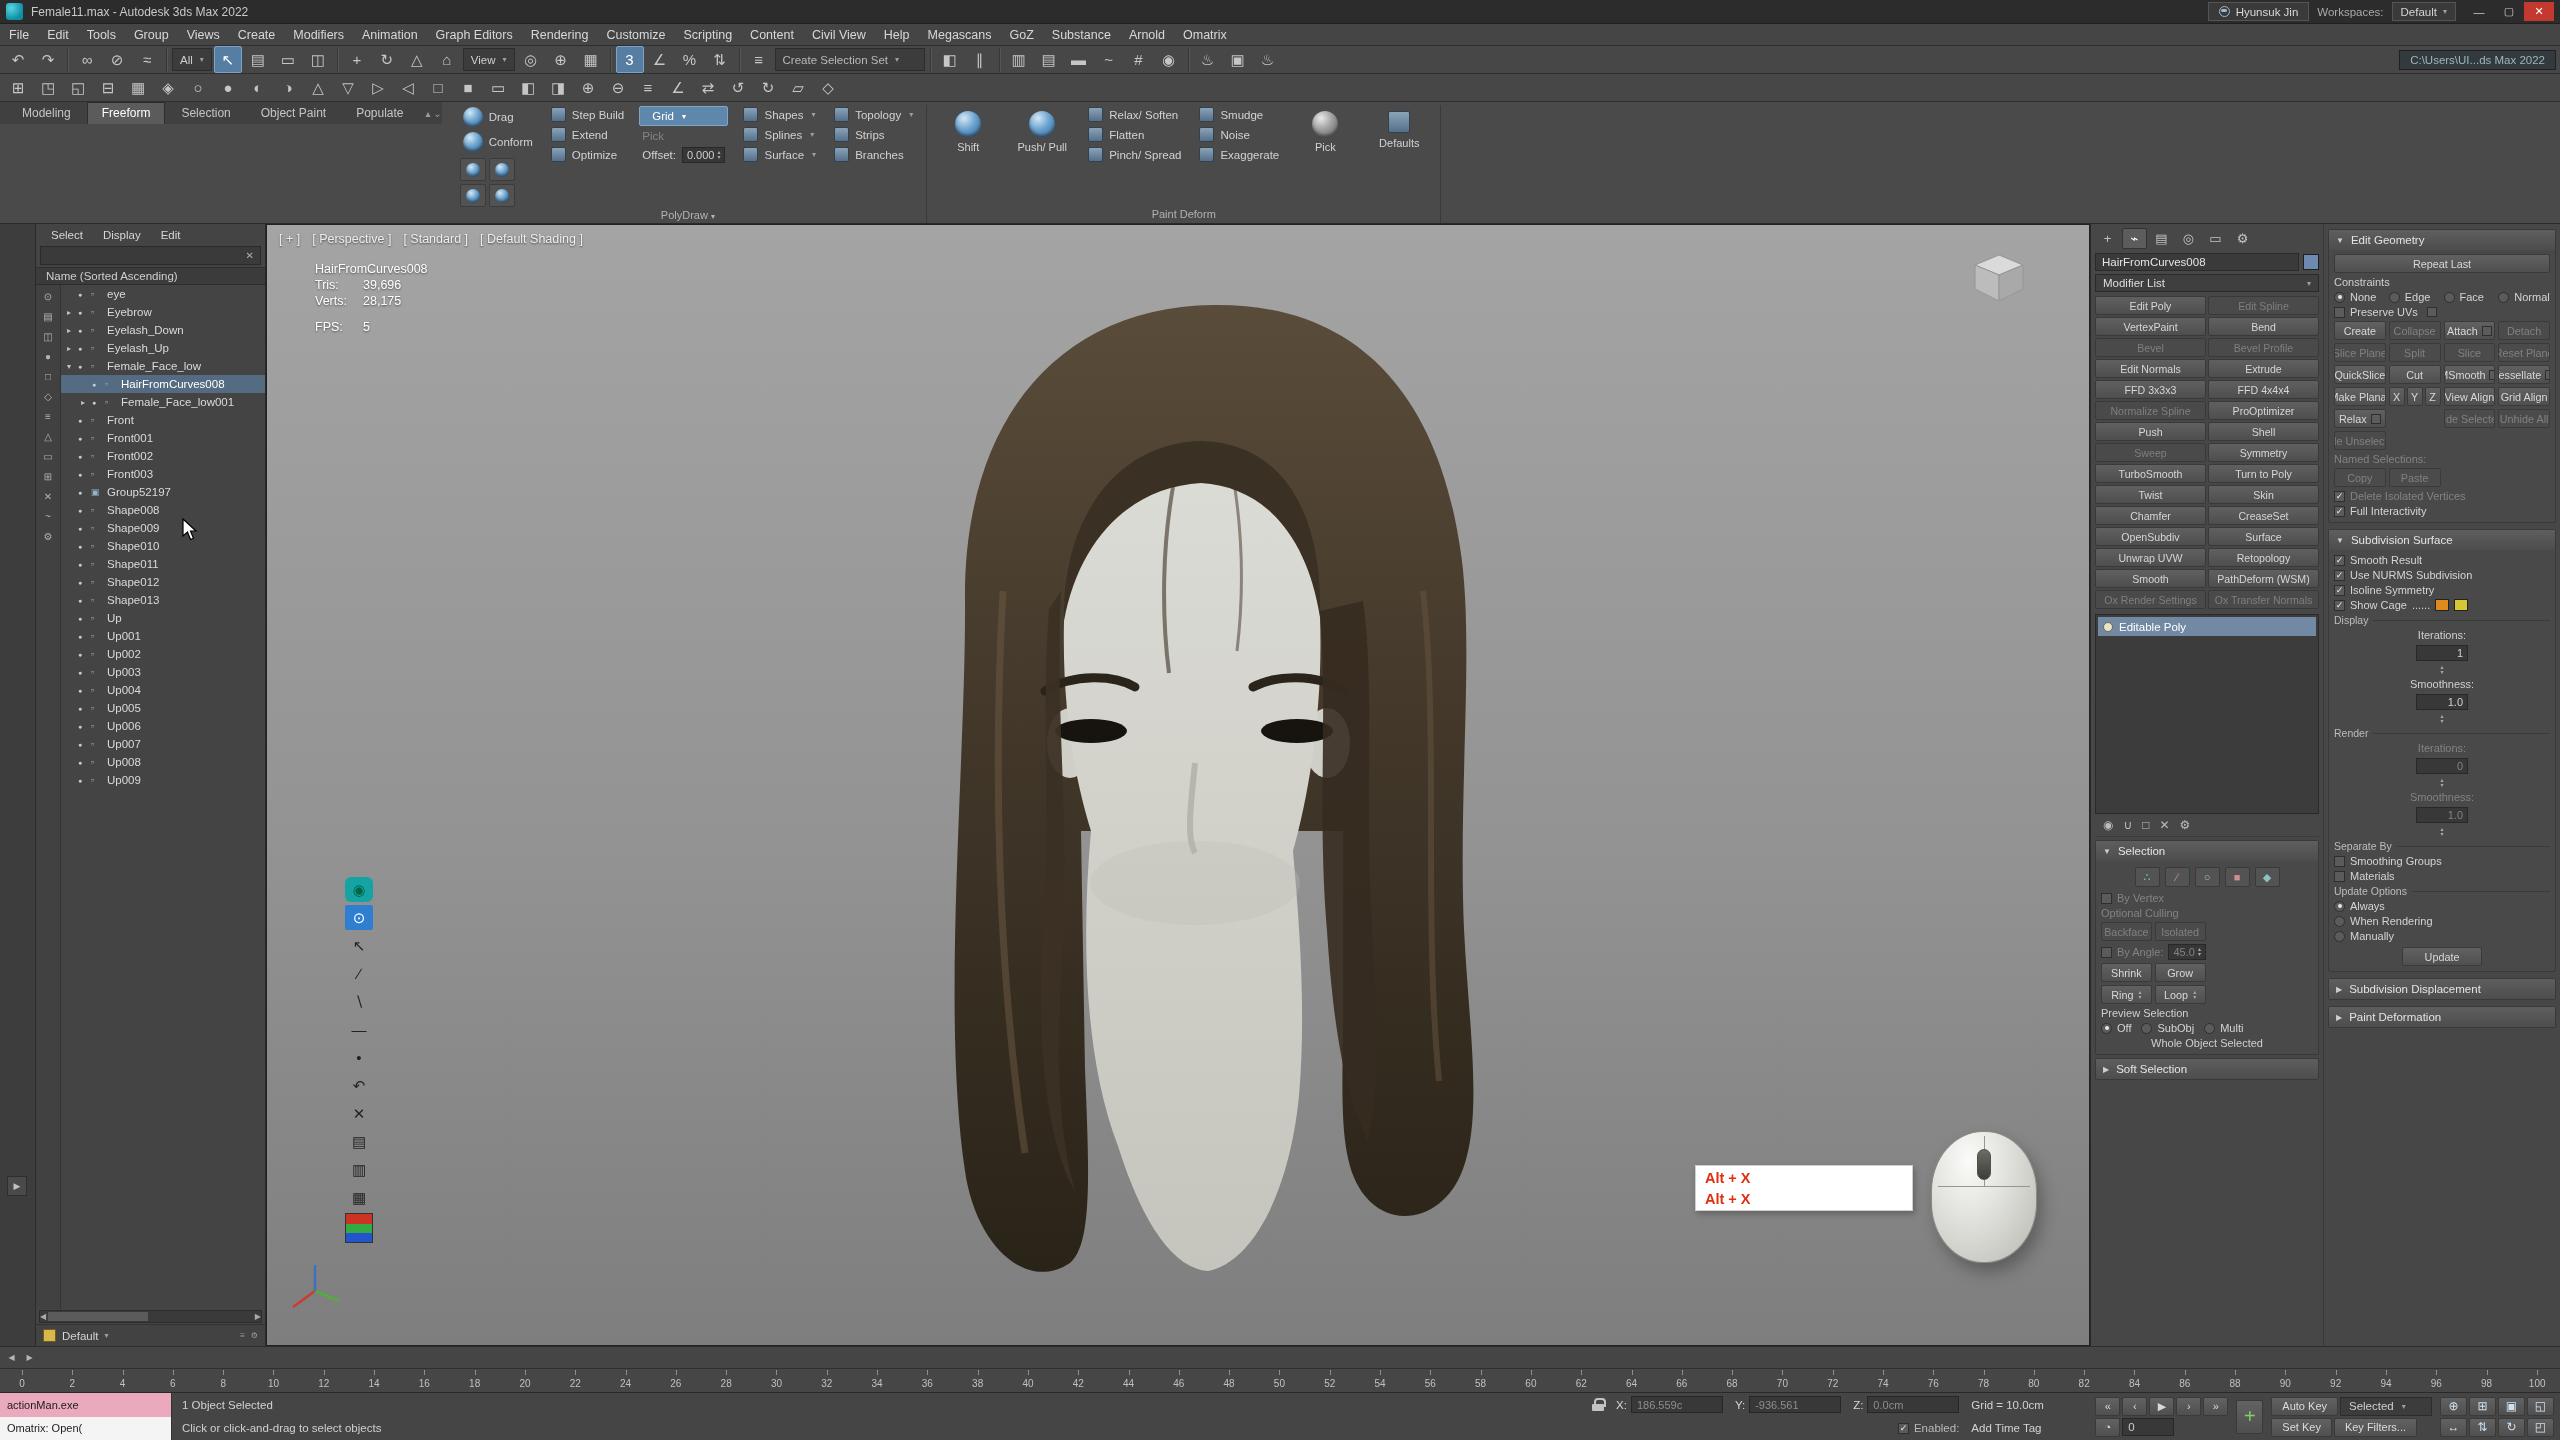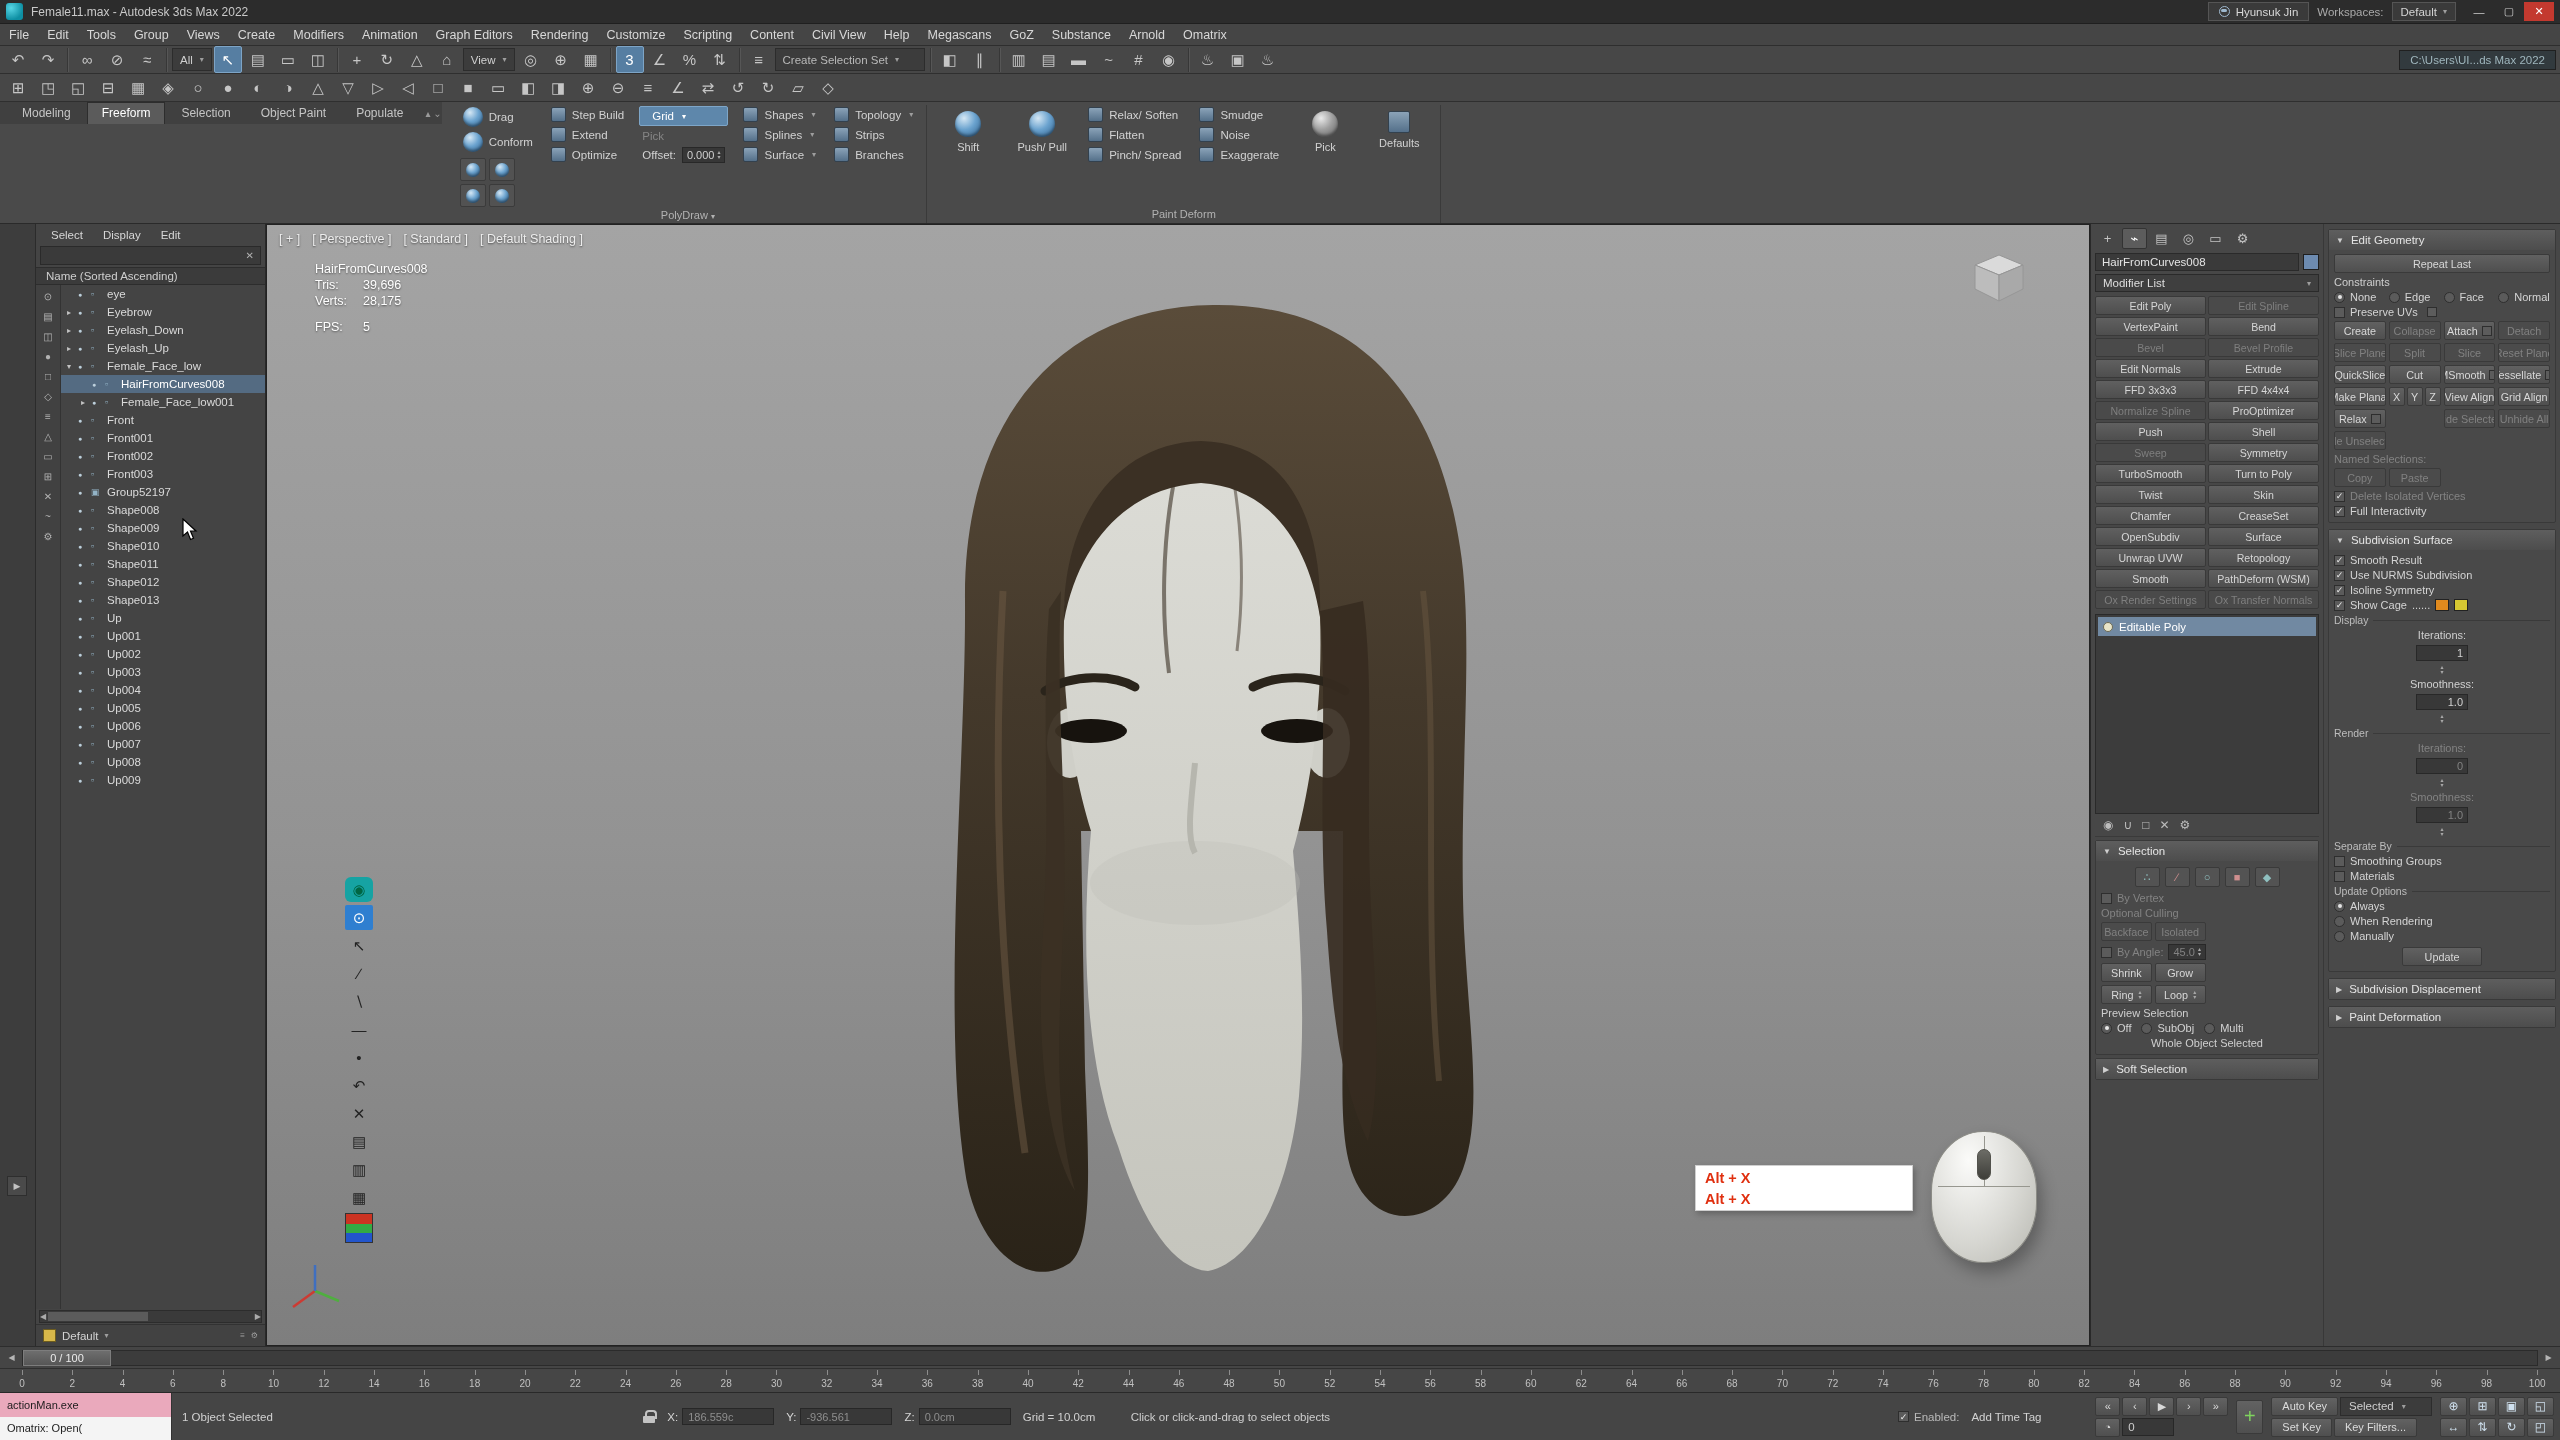--- a/index.html
+++ b/index.html
@@ -169,21 +169,21 @@
 .ruler{height:24px;background:#464646;border-top:1px solid #2f2f2f;padding:0 14px;}
 .ruler-ticks{display:flex;justify-content:space-between;height:100%;}
 .tick{position:relative;min-width:16px;text-align:center;font-size:10px;color:#c0c0c0;padding-top:9px;}
 .tick::before{content:"";position:absolute;top:1px;left:50%;width:1px;height:5px;background:#8d8d8d;}
 
 
 .statusbar{height:48px;background:#454545;border-top:1px solid #292929;display:flex;font-size:11.5px;}
 .sb-listener{width:172px;display:flex;flex-direction:column;border-right:1px solid #333;flex:none;}
 .sb-l1{flex:1;background:#eaa9bc;color:#1c1c1c;display:flex;align-items:center;padding:0 7px;font-size:11px;}
 .sb-l2{flex:1;background:#f4f4f4;color:#1c1c1c;display:flex;align-items:center;padding:0 7px;font-size:11px;}
-.sb-mid{flex:1;display:flex;flex-direction:row;padding:0 10px;min-width:0;}
+.sb-mid{flex:1;display:flex;flex-direction:column;padding:0 10px;min-width:0;}
 .sb-row{flex:1;display:flex;align-items:center;gap:12px;}
 .sb-status{width:250px;color:#d2d2d2;flex:none;}
 .sb-prompt{color:#cfcfcf;}
 .sb-sp{flex:1;}
 .lock{width:12px;height:13px;position:relative;flex:none;}
 .lock::before{content:"";position:absolute;left:2px;top:0;width:8px;height:7px;border:2px solid #c3c3c3;border-bottom:none;border-radius:4px 4px 0 0;}
 .lock::after{content:"";position:absolute;left:0;top:6px;width:12px;height:7px;background:#c3c3c3;border-radius:1px;}
 .coord{display:flex;align-items:center;gap:4px;}
 .coord .cl{color:#d6d6d6;}
 .coord .cf{width:92px;height:17px;background:#383838;border:1px solid #272727;color:#8e8e8e;font-size:11px;padding:0 5px;display:flex;align-items:center;}
@@ -1121,23 +1121,20 @@
               <span class="tri">▶</span>
               <span>Paint Deformation</span>
             </div>
         </div>
       </div>
     </div>
   </div>
 
   <div class="timeslider">
     <div class="ts-arrow">◀</div>
-    <div class="ts-track">
-      <div class="ts-handle">0 / 100</div>
-    </div>
     <div class="ts-arrow">▶</div>
   </div>
 
   <div class="ruler">
     <div class="ruler-ticks" id="ruler-ticks">
         <div class="tick">0</div>
         <div class="tick">2</div>
         <div class="tick">4</div>
         <div class="tick">6</div>
         <div class="tick">8</div>

